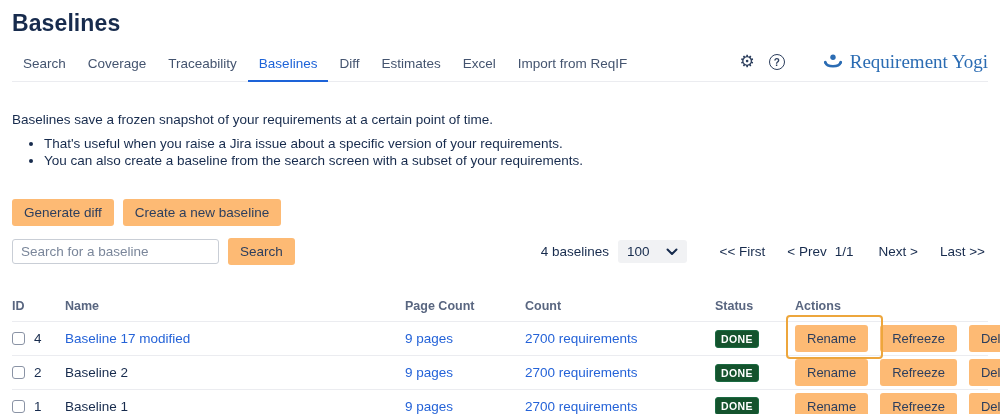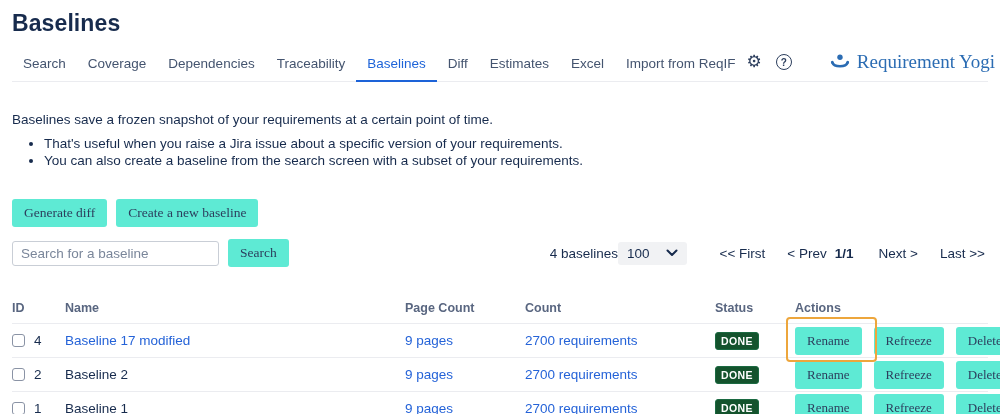--- a/index.html
+++ b/index.html
@@ -84,25 +84,25 @@
   
   .intro-text { margin-top: 30px; line-height: 16px; }
   .intro-bullets { margin: 7px 0 0 0; padding-left: 32px; }
   .intro-bullets li { line-height: 17px; }
 
   
   .btn {
     display: inline-flex;
     align-items: center;
     justify-content: center;
-    background: #5eead4;
+    background: #fdba74;
     color: #2c3e5d;
     border: none;
     border-radius: 3px;
-    font-family: Liberation Serif, serif;
+    font-family: Liberation Sans, sans-serif;
     font-size: 13.5px;
     padding: 6px 12px;
     cursor: pointer;
     white-space: nowrap;
   }
   .toolbar { margin-top: 30px; display: flex; gap: 9px; }
 
   
   .controls-row {
     margin-top: 12px;
@@ -121,37 +121,37 @@
     outline: none;
   }
   .search-input::placeholder { color: #7A869A; }
   .search-btn { margin-left: 9px; }
   .controls-right {
     margin-left: auto;
     display: flex;
     align-items: center;
     white-space: nowrap;
   }
-  .baseline-count { }
+  .baseline-count { margin-right: 9px; }
   .page-size-select {
     display: inline-flex;
     align-items: center;
     gap: 16px;
     background: #F1F2F4;
     border-radius: 3px;
     padding: 4px 9px;
     color: #172B4D;
     cursor: pointer;
     margin-right: 30px;
   }
   .pager { display: flex; align-items: center; }
   .pager-link { color: #172B4D; cursor: pointer; padding: 0 3px; }
   .pager-link.first { margin-right: 16px; }
   .pager-link.prev { margin-right: 5px; }
-  .page-indicator { font-weight: 700; margin-right: 22px; }
+  .page-indicator { font-weight: 400; margin-right: 22px; }
   .pager-link.next { margin-right: 16px; }
 
   
   table.baselines {
     margin-top: 32px;
     width: 976px;
     border-collapse: collapse;
     table-layout: fixed;
   }
   table.baselines th {
@@ -208,21 +208,20 @@
 </head>
 <body>
 
 <div class="page">
 
   <h1 class="page-title">Baselines</h1>
 
   <div class="tabbar">
     <span class="tab">Search</span>
     <span class="tab">Coverage</span>
-    <span class="tab">Dependencies</span>
     <span class="tab">Traceability</span>
     <span class="tab active">Baselines</span>
     <span class="tab">Diff</span>
     <span class="tab">Estimates</span>
     <span class="tab">Excel</span>
     <span class="tab">Import from ReqIF</span>
 
     <span class="tabbar-right">
       <span class="gear-icon">⚙</span>
       <span class="help-icon">?</span>

